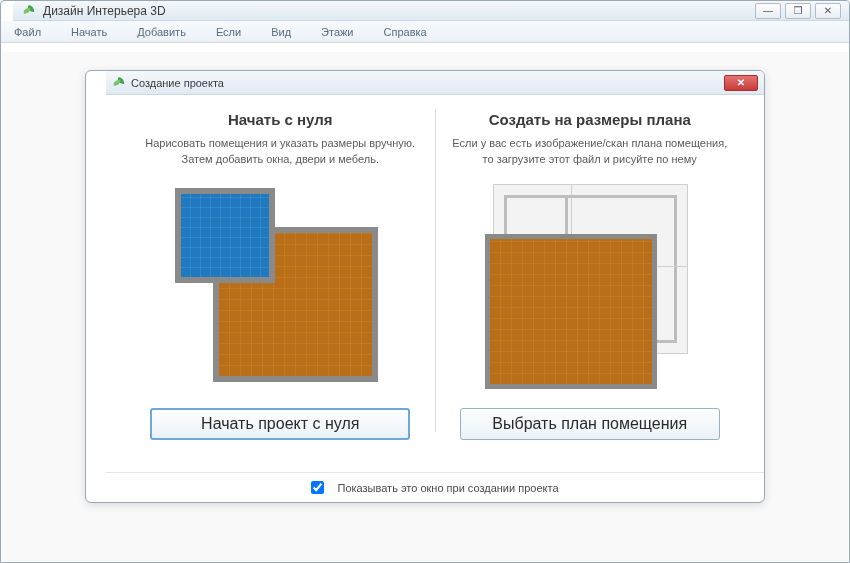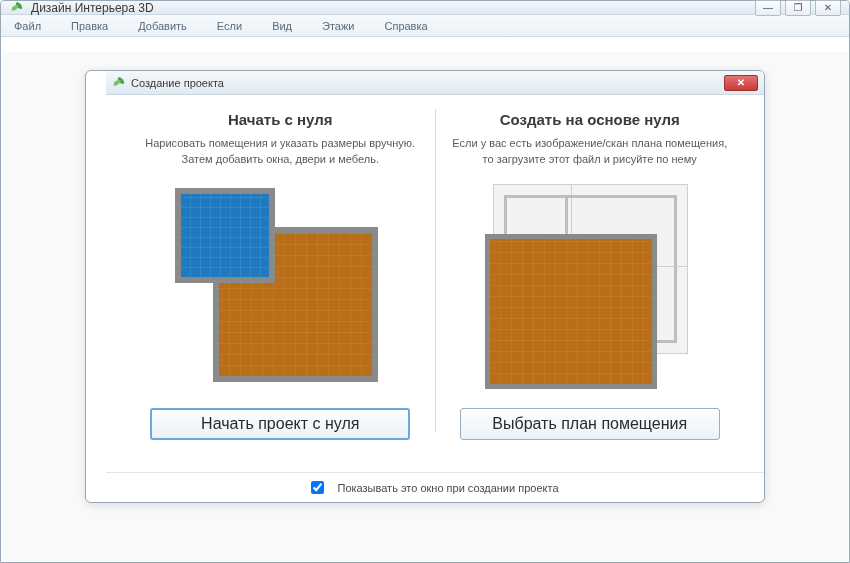--- a/index.html
+++ b/index.html
@@ -6,26 +6,27 @@
   body { background: #fff; width: 850px; height: 563px; overflow: hidden; }
 
   .outer-window {
     width: 850px; height: 563px;
     background: #fff;
     border: 1px solid #9aa8b5;
     border-radius: 4px 4px 0 0;
     position: relative;
   }
   .titlebar {
-    height: 14px;
+    height: 20px;
     background: linear-gradient(#f4f8fb, #dfe9f1);
     border-bottom: 1px solid #cdd7e1;
     display: flex; align-items: center;
     padding: 0 8px;
     border-radius: 4px 4px 0 0;
+    margin-left: 12px;
   }
   .titlebar .app-icon { width: 16px; height: 16px; margin-right: 6px; display:flex; align-items:center; justify-content:center; }
   .titlebar .title { font-size: 12px; color: #3a3a3a; flex: 1; }
   .win-btns { display: flex; gap: 4px; }
   .win-btn {
     width: 26px; height: 16px;
     border: 1px solid #b0bcc8;
     background: linear-gradient(#fdfdfd,#e8eef4);
     border-radius: 2px;
     display: flex; align-items: center; justify-content: center;
@@ -162,21 +163,21 @@
     <span class="title">Дизайн Интерьера 3D</span>
     <div class="win-btns">
       <div class="win-btn">—</div>
       <div class="win-btn">❐</div>
       <div class="win-btn">✕</div>
     </div>
   </div>
 
   <div class="menubar">
     <span class="menu-item">Файл</span>
-    <span class="menu-item">Правка</span>
+    <span class="menu-item">Начать</span>
     <span class="menu-item">Добавить</span>
     <span class="menu-item">Если</span>
     <span class="menu-item">Вид</span>
     <span class="menu-item">Этажи</span>
     <span class="menu-item">Справка</span>
   </div>
 
   <div class="client-area">
 
     <div class="dialog">
@@ -202,21 +203,21 @@
           <div class="illus">
             <div class="sq sq-orange"></div>
             <div class="sq sq-blue"></div>
           </div>
           <div class="big-btn focus">Начать проект с нуля</div>
         </div>
 
         <div class="divider"></div>
 
         <div class="col">
-          <h2>Создать на основе нуля</h2>
+          <h2>Создать на размеры плана</h2>
           <div class="desc">
             <span>Если у вас есть изображение/скан плана помещения,</span><br>
             <span>то загрузите этот файл и рисуйте по нему</span>
           </div>
           <div class="illus">
             <div class="plan-bg">
               <div class="w1"></div>
               <div class="plan-inner-wall piw1"></div>
               <div class="plan-inner-wall piw2"></div>
             </div>

